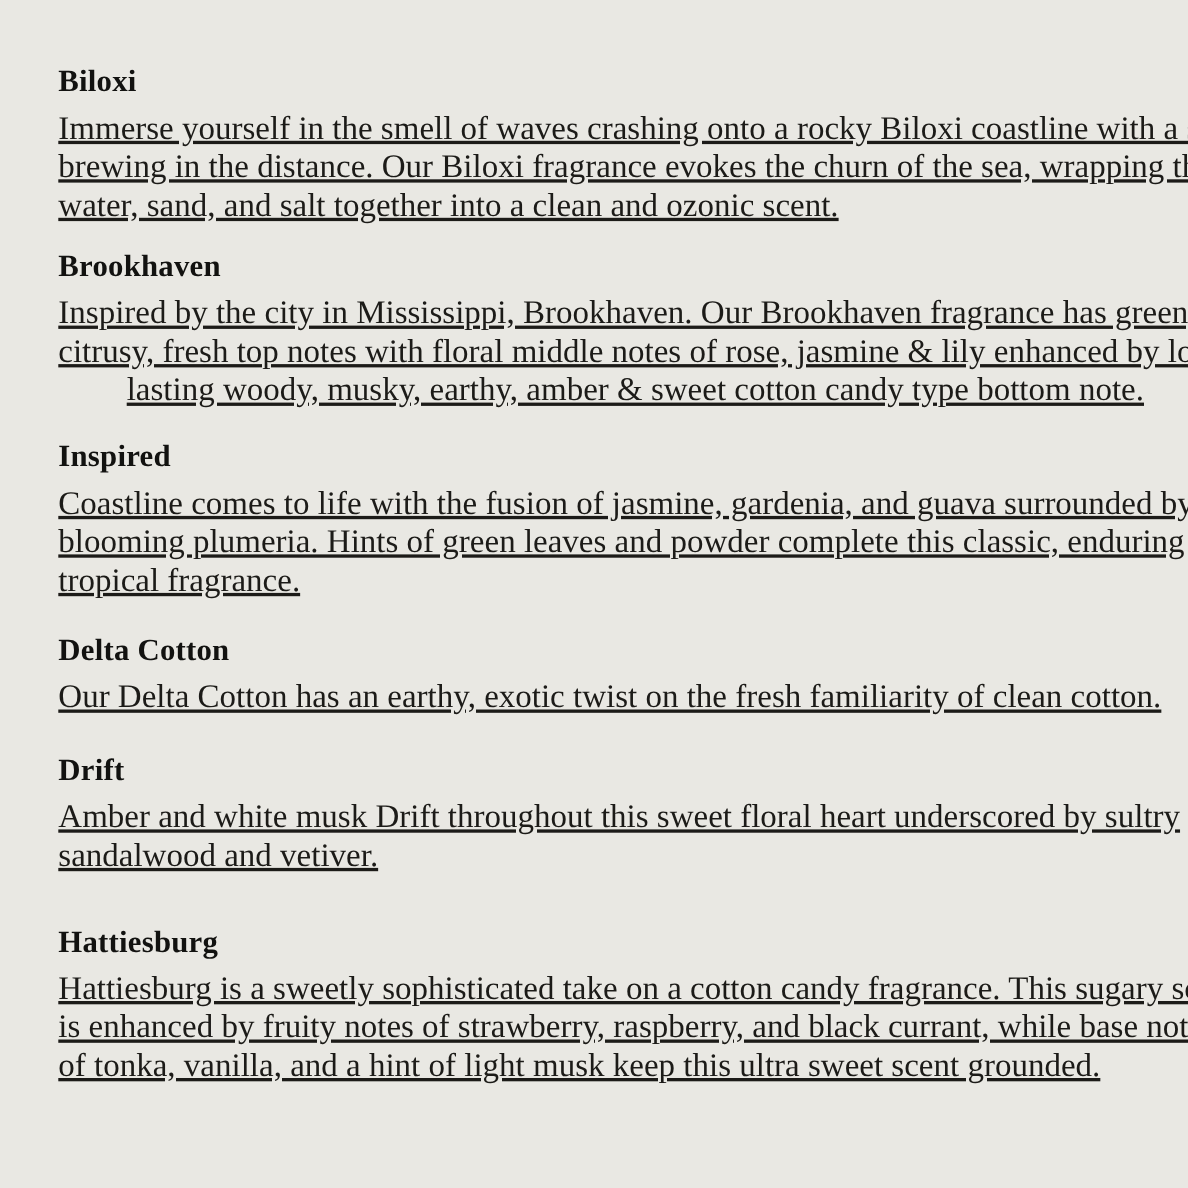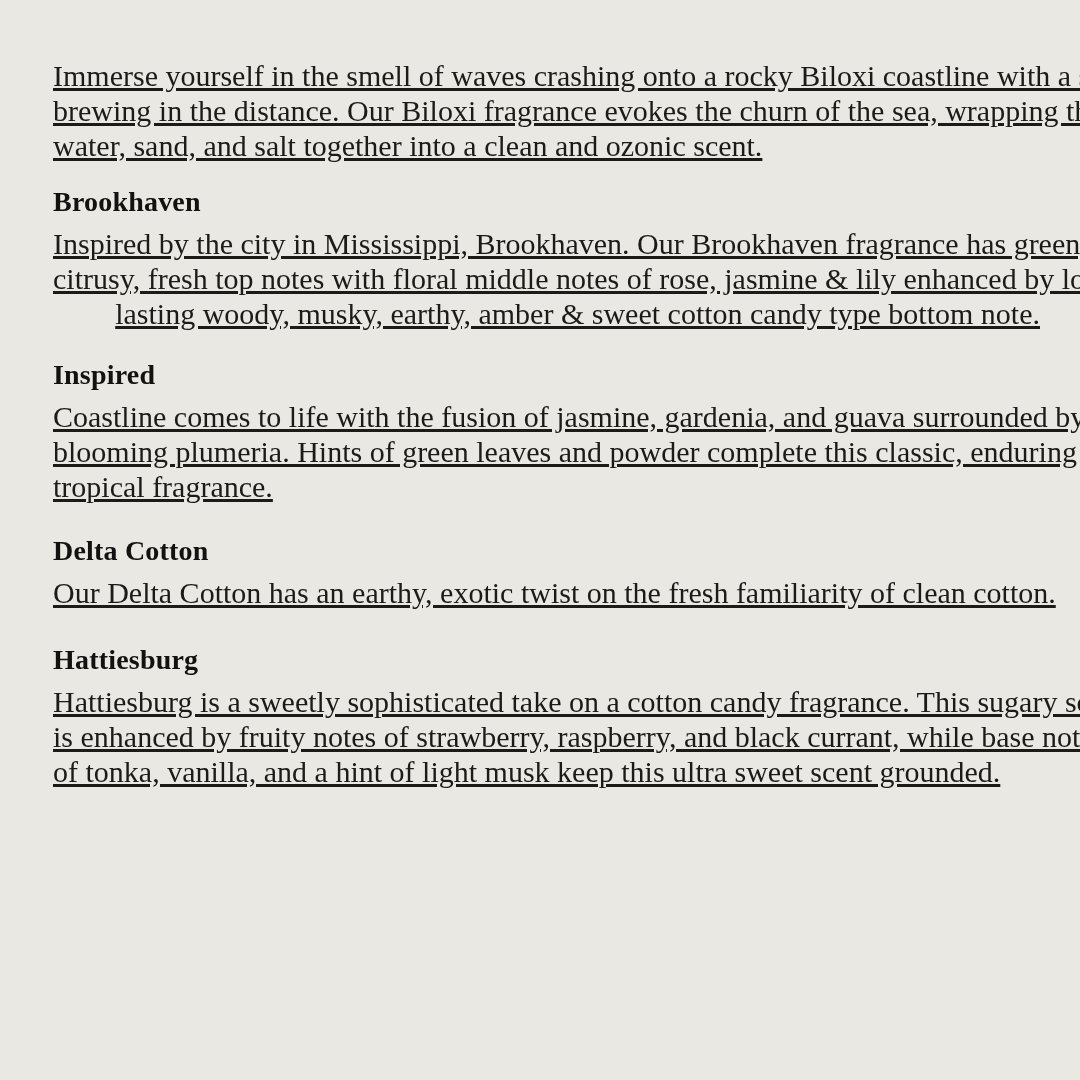--- a/index.html
+++ b/index.html
@@ -41,20 +41,21 @@
   .fragrance-section:nth-of-type(4) .desc { margin-bottom: 33px; text-align: center; }
   .fragrance-section:nth-of-type(5) .desc { margin-bottom: 45px; }
   .fragrance-section:nth-of-type(6) .desc { margin-bottom: 12px; }
 </style>
 </head>
 <body>
 
 <main class="page">
 
   <section class="fragrance-section">
+    <h2 class="title">Biloxi</h2>
     <p class="desc">Immerse yourself in the smell of waves crashing onto a rocky Biloxi coastline with a storm
 brewing in the distance. Our Biloxi fragrance evokes the churn of the sea, wrapping the
 water, sand, and salt together into a clean and ozonic scent.</p>
   </section>
 
   <section class="fragrance-section">
     <h2 class="title">Brookhaven</h2>
     <p class="desc">Inspired by the city in Mississippi, Brookhaven. Our Brookhaven fragrance has green,
 citrusy, fresh top notes with floral middle notes of rose, jasmine &amp; lily enhanced by long
 lasting woody, musky, earthy, amber &amp; sweet cotton candy type bottom note.</p>
@@ -65,20 +66,25 @@
     <p class="desc">Coastline comes to life with the fusion of jasmine, gardenia, and guava surrounded by
 blooming plumeria. Hints of green leaves and powder complete this classic, enduring
 tropical fragrance.</p>
   </section>
 
   <section class="fragrance-section">
     <h2 class="title">Delta Cotton</h2>
     <p class="desc">Our Delta Cotton has an earthy, exotic twist on the fresh familiarity of clean cotton.</p>
   </section>
 
+  <section class="fragrance-section">
+    <h2 class="title">Drift</h2>
+    <p class="desc">Amber and white musk Drift throughout this sweet floral heart underscored by sultry
+sandalwood and vetiver.</p>
+  </section>
 
   <section class="fragrance-section">
     <h2 class="title">Hattiesburg</h2>
     <p class="desc">Hattiesburg is a sweetly sophisticated take on a cotton candy fragrance. This sugary scent
 is enhanced by fruity notes of strawberry, raspberry, and black currant, while base notes
 of tonka, vanilla, and a hint of light musk keep this ultra sweet scent grounded.</p>
   </section>
 
 </main>
 

